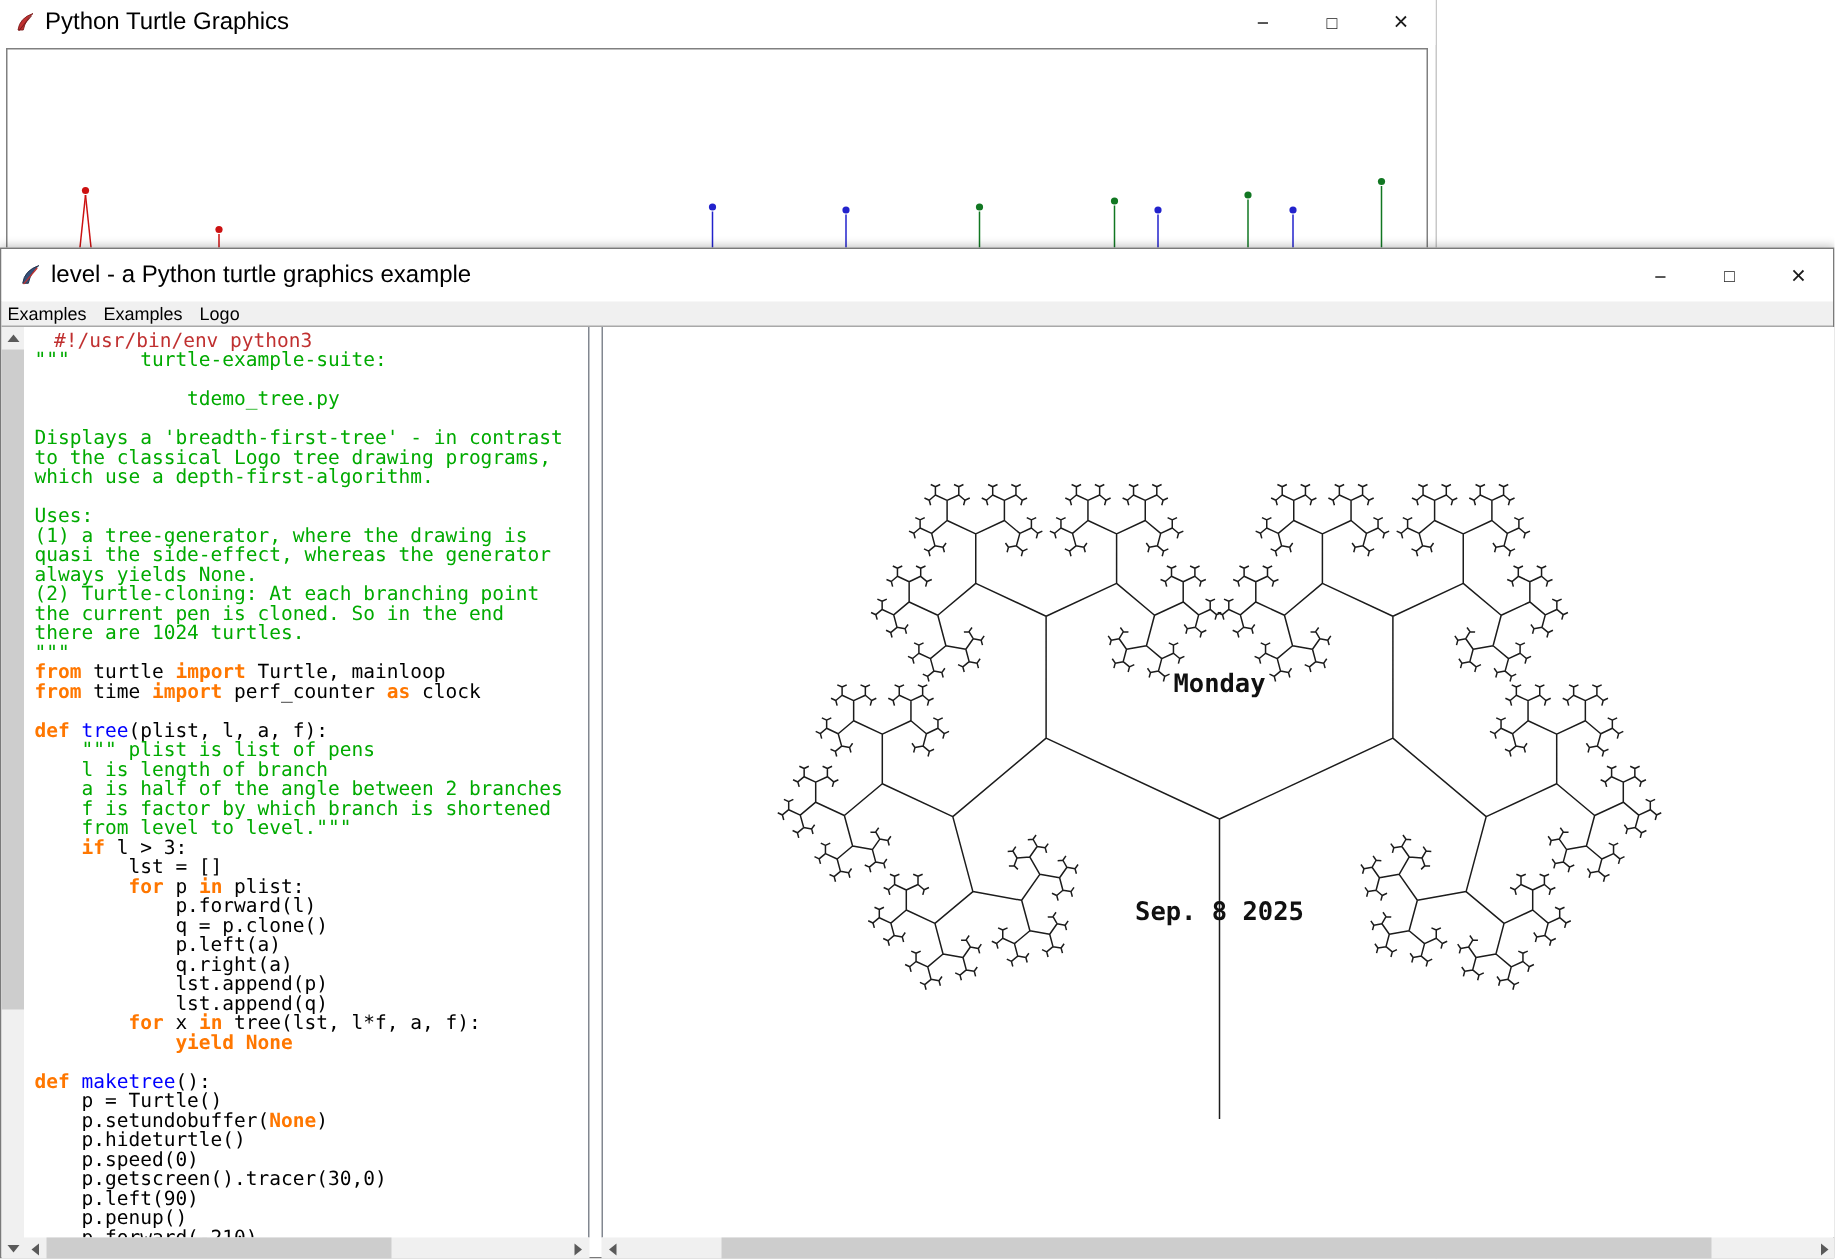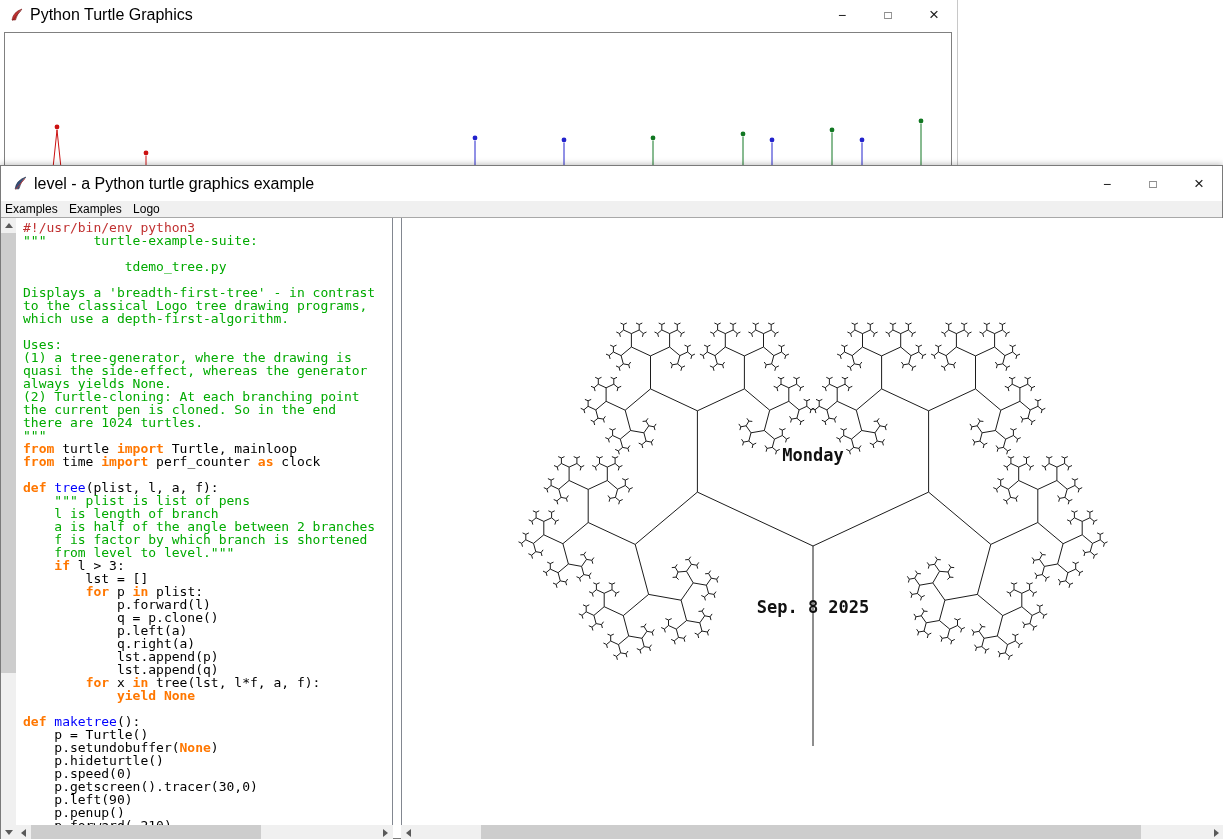--- a/index.html
+++ b/index.html
@@ -39,21 +39,21 @@
   .menu-item{display:inline-block;padding:0 4px;line-height:16px;height:28px;cursor:default;}
 
   
   .code-pane{position:absolute;left:15px;top:52px;width:377px;height:607px;background:#fff;
              border-right:1px solid #828790;box-sizing:border-box;
              padding:3px 0 0 7px;overflow:hidden;
              font-family:"DejaVu Sans Mono","Liberation Mono",monospace;
              font-size:13px;line-height:13px;white-space:pre;}
   .code-line{height:13px;}
   .tok-p{color:var(--syn-plain,#000);}
-  .tok-c{color:var(--syn-comment,#c03030);}
+  .tok-c{color:var(--syn-comment,#c03030);margin-left:13px;}
   .tok-s{color:var(--syn-string,#00aa00);}
   .tok-k{color:var(--syn-keyword,#ff7700);font-weight:bold;}
   .tok-d{color:var(--syn-definition,#0000ff);}
 
   .canvas-pane{position:absolute;left:400px;top:52px;width:823px;height:607px;background:#fff;
                border-left:1px solid #828790;box-sizing:border-box;overflow:hidden;}
   #tree-svg{position:absolute;left:0;top:0;}
   .canvas-label{font-family:"DejaVu Sans Mono","Liberation Mono",monospace;
                 font-weight:bold;font-size:17px;fill:#111;text-anchor:middle;}
 

